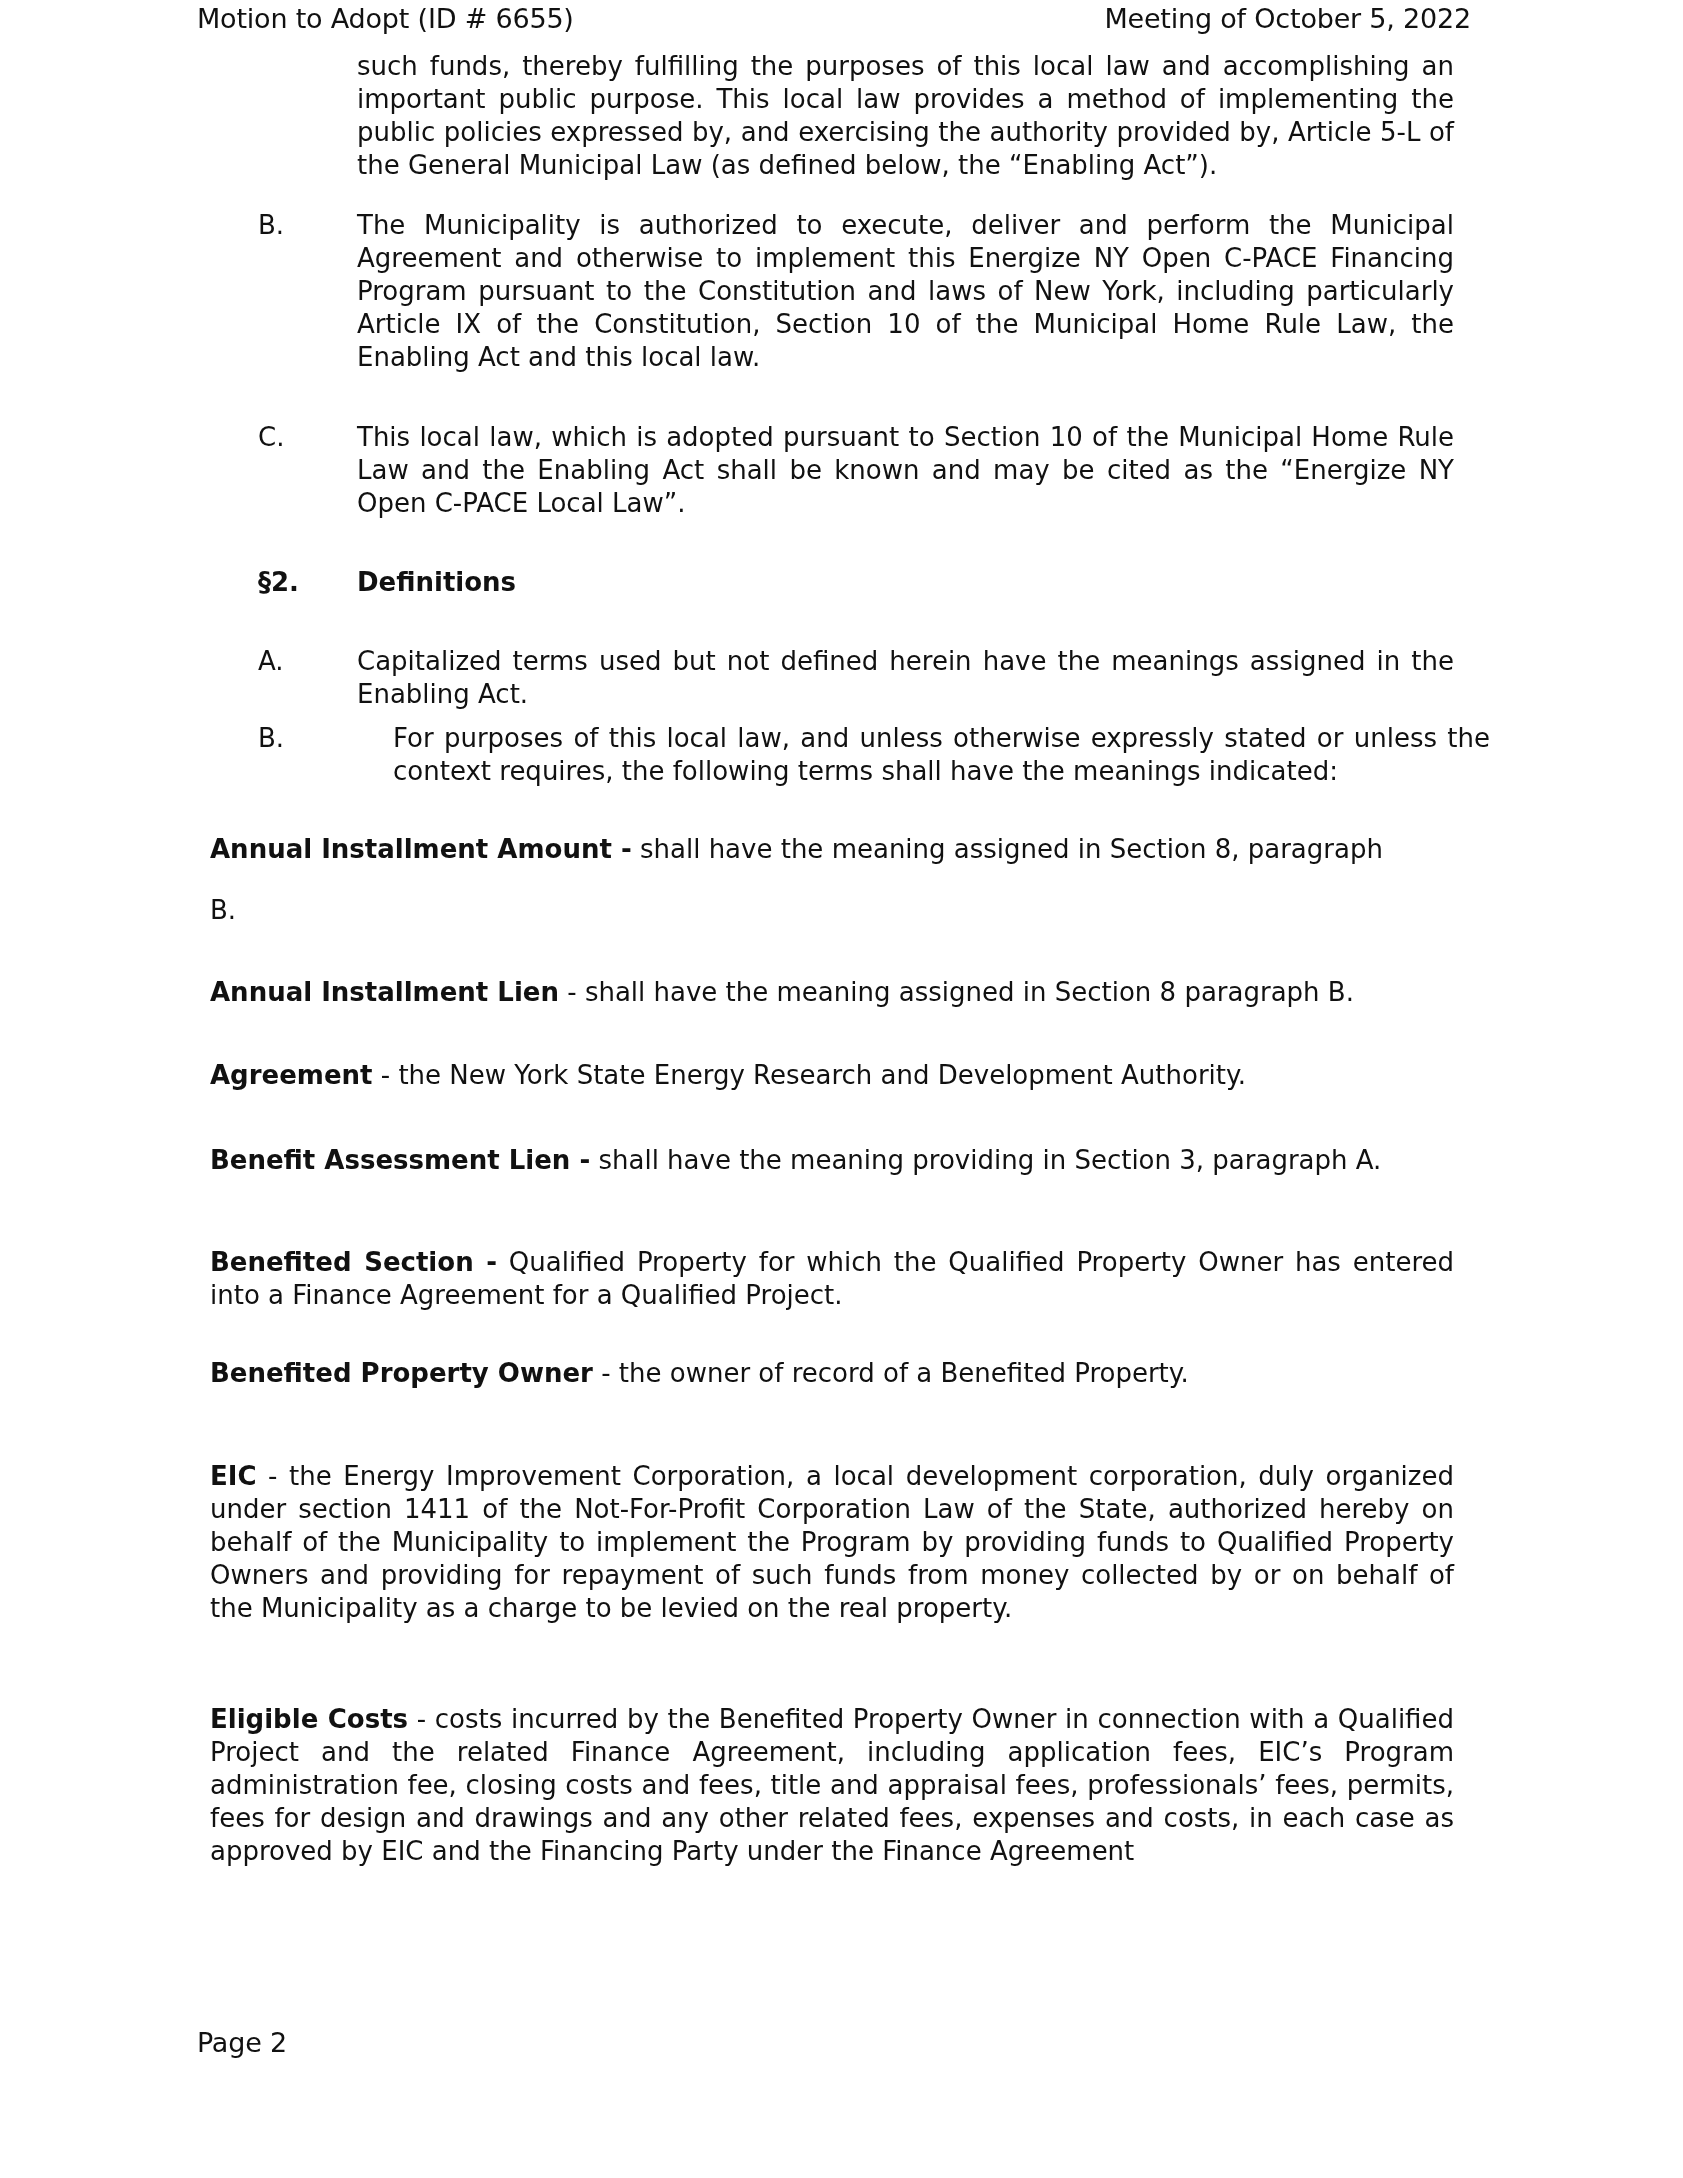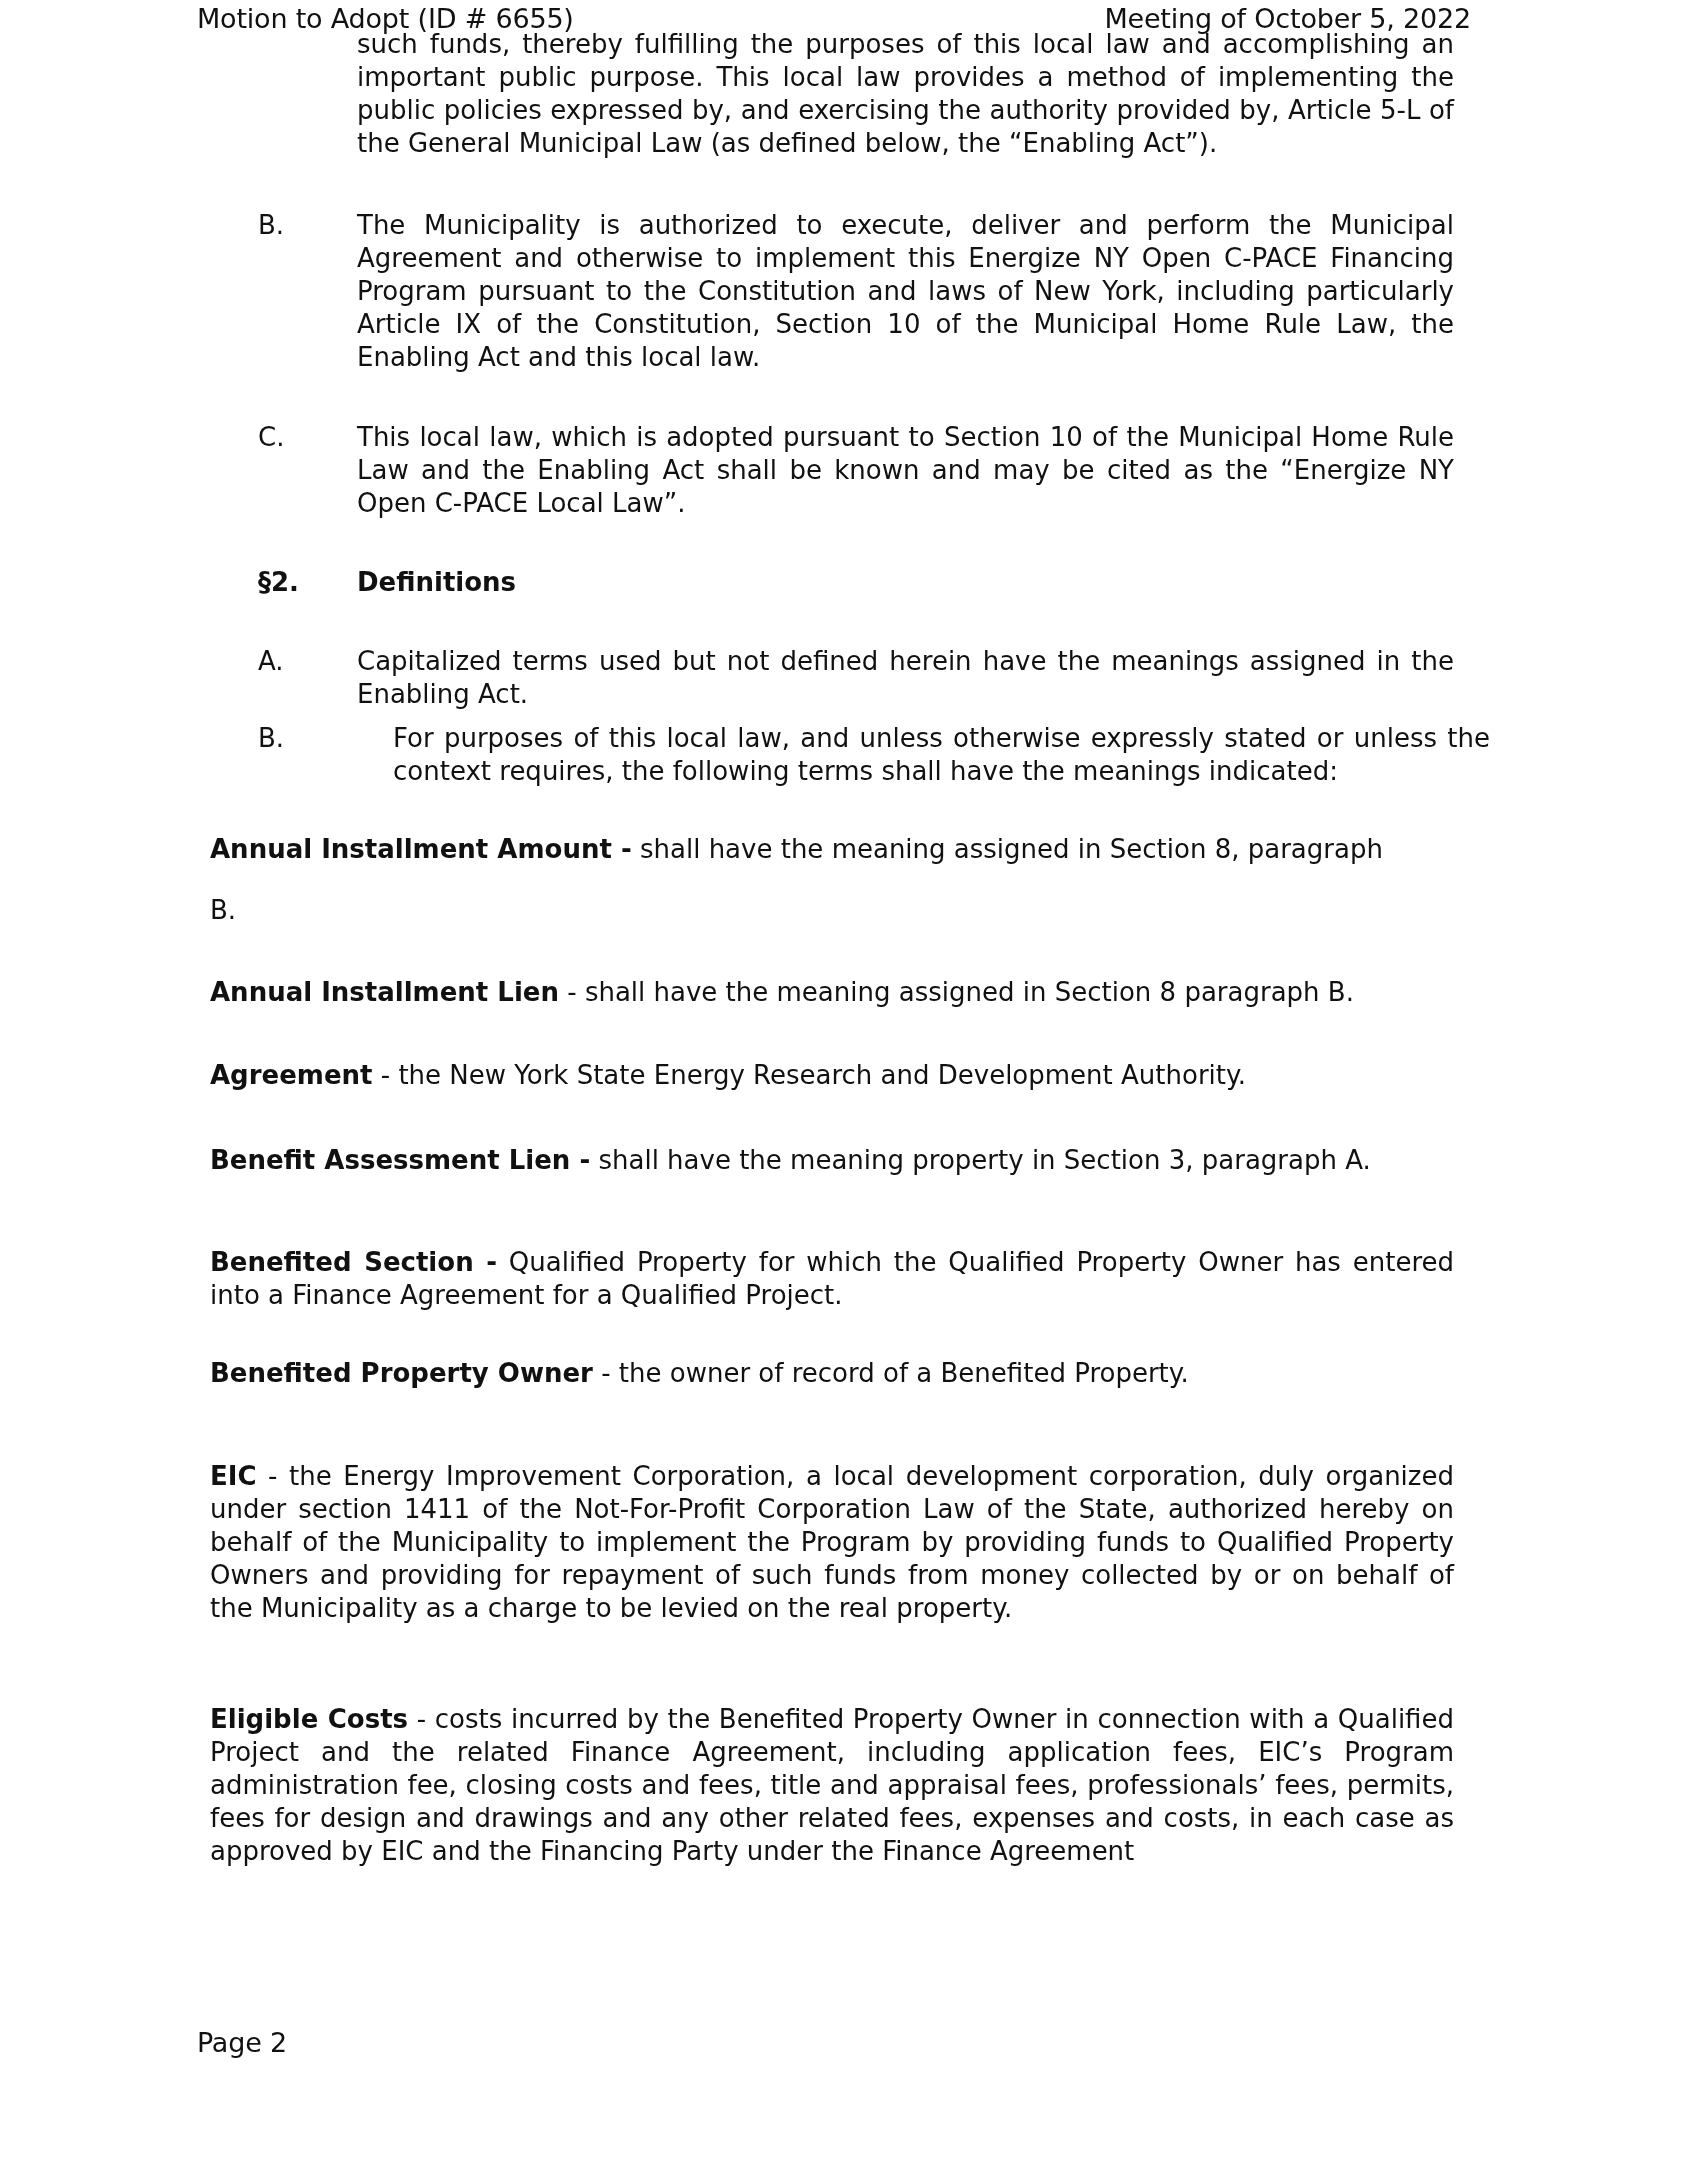--- a/index.html
+++ b/index.html
@@ -23,21 +23,21 @@
   .heading { font-weight: bold; }
 </style>
 </head>
 <body>
 
 <div class="page-header">
   <span>Motion to Adopt (ID # 6655)</span>
   <span>Meeting of October 5, 2022</span>
 </div>
 
-<div class="abs body-col just" style="top:28px;">such funds, thereby fulfilling the purposes of this local law and accomplishing an important public purpose. This local law provides a method of implementing the public policies expressed by, and exercising the authority provided by, Article 5-L of the General Municipal Law (as defined below, the “Enabling Act”).</div>
+<div class="abs body-col just" style="top:50px;">such funds, thereby fulfilling the purposes of this local law and accomplishing an important public purpose. This local law provides a method of implementing the public policies expressed by, and exercising the authority provided by, Article 5-L of the General Municipal Law (as defined below, the “Enabling Act”).</div>
 
 <div class="abs label-col" style="top:209px;">B.</div>
 <div class="abs body-col just" style="top:209px;">The Municipality is authorized to execute, deliver and perform the Municipal Agreement and otherwise to implement this Energize NY Open C-PACE Financing Program pursuant to the Constitution and laws of New York, including particularly Article IX of the Constitution, Section 10 of the Municipal Home Rule Law, the Enabling Act and this local law.</div>
 
 <div class="abs label-col" style="top:421px;">C.</div>
 <div class="abs body-col just" style="top:421px;">This local law, which is adopted pursuant to Section 10 of the Municipal Home Rule Law and the Enabling Act shall be known and may be cited as the “Energize NY Open C-PACE Local Law”.</div>
 
 <div class="abs label-col heading" style="top:566px;">§2.</div>
 <div class="abs body-col heading" style="top:566px;">Definitions</div>
 
@@ -54,21 +54,21 @@
 
 <div class="abs def" style="top:976px;">
   <span class="b">Annual Installment Lien</span><span> - shall have the meaning assigned in Section 8 paragraph B.</span>
 </div>
 
 <div class="abs def" style="top:1059px;">
   <span class="b">Agreement</span><span> - the New York State Energy Research and Development Authority.</span>
 </div>
 
 <div class="abs def" style="top:1144px;">
-  <span class="b">Benefit Assessment Lien -</span><span> shall have the meaning property in Section 3, paragraph A.</span>
+  <span class="b">Benefit Assessment Lien -</span><span> shall have the meaning providing in Section 3, paragraph A.</span>
 </div>
 
 <div class="abs def just" style="top:1246px;">
   <span class="b">Benefited Section -</span><span> Qualified Property for which the Qualified Property Owner has entered into a Finance Agreement for a Qualified Project.</span>
 </div>
 
 <div class="abs def" style="top:1357px;">
   <span class="b">Benefited Property Owner</span><span> - the owner of record of a Benefited Property.</span>
 </div>
 

